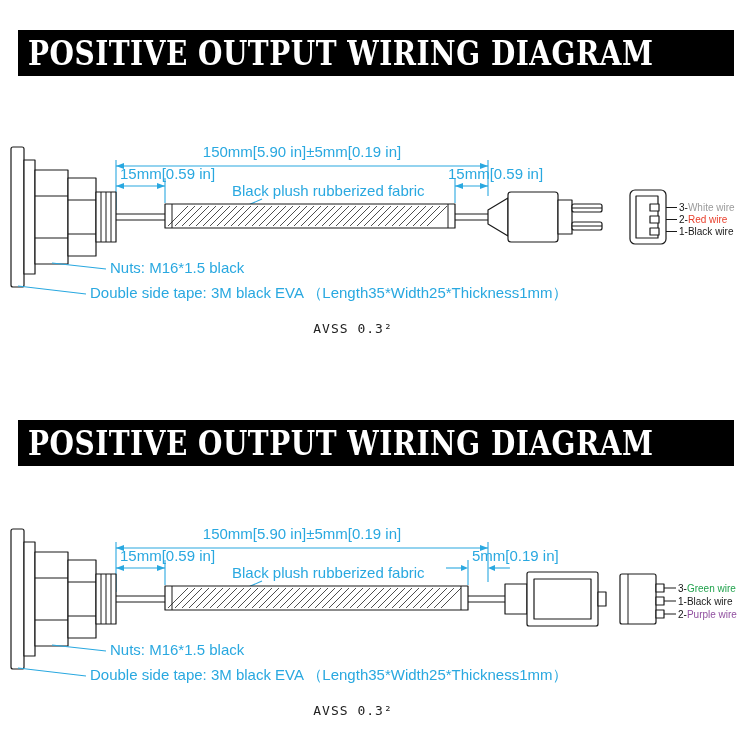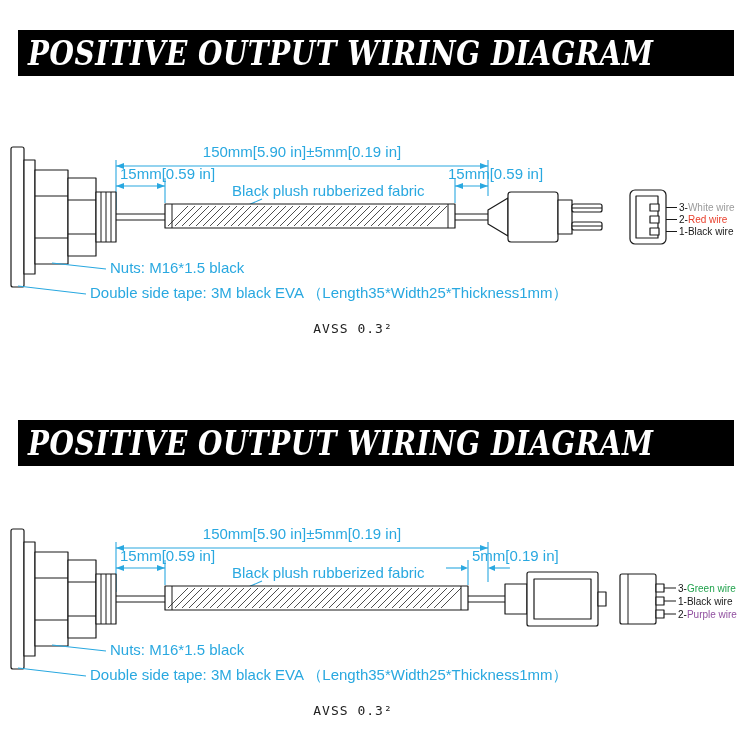--- a/index.html
+++ b/index.html
@@ -1,20 +1,20 @@
 <!DOCTYPE html>
 <html style="--accent: #29a8e0; --banner-bg: #000000; --banner-fg: #ffffff;"><head>
 <meta charset="utf-8">
 <style>
   :root { --accent:#29a8e0; --banner-bg:#000; --banner-fg:#fff; }
   html,body { margin:0; padding:0; }
   body { width:750px; height:750px; background:#fff; font-family:"Liberation Sans",sans-serif; }
   .page { position:relative; width:750px; height:750px; background:#fff; overflow:hidden; }
 
-  .banner { position:absolute; left:18px; width:716px; height:46px; background:var(--banner-bg); display:flex; align-items:center;font-style:italic; }
+  .banner { position:absolute; left:18px; width:716px; height:46px; background:var(--banner-bg); display:flex; align-items:center; }
   .banner span { color:var(--banner-fg); font-family:"DejaVu Serif",serif; font-weight:700; font-size:28px; letter-spacing:0.5px; transform:scaleY(1.2); transform-origin:left center; padding-left:10px; white-space:nowrap; }
 
   svg.drawing { position:absolute; left:0; width:750px; height:220px; }
   #svg1 { top:130px; }
   #svg2 { top:512px; }
 
   
   .draw { stroke:#1a1a1a; stroke-width:1.2; fill:#fff; stroke-linejoin:round; }
   .dln  { stroke:#1a1a1a; stroke-width:1; fill:none; }
   .hatchlines { stroke:#3a3a3a; stroke-width:0.9; }

